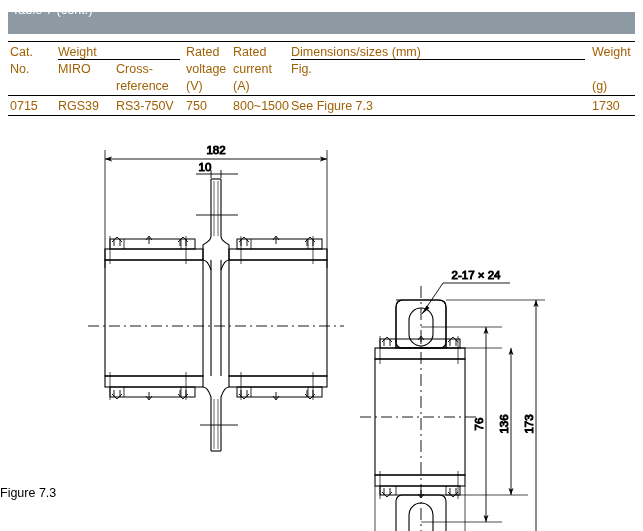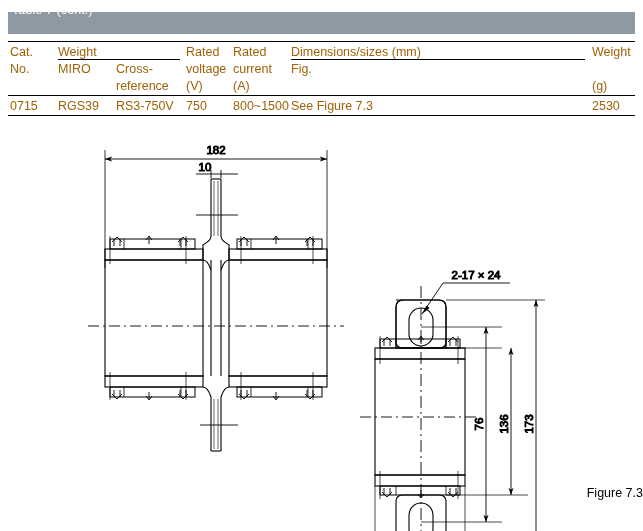--- a/index.html
+++ b/index.html
@@ -63,21 +63,21 @@
     left: 0;
     top: 118px;
     width: 643px;
     height: 413px;
   }
   #figure-caption {
     position: absolute;
     left: 0;
     top: 368px;
     width: 643px;
-    text-align: right;
+    text-align: left;
     font-size: 12.5px;
   }
   svg { display: block; }
   text {
     font-family: "Liberation Sans", sans-serif;
     fill: #000000;
   }
 </style>
 </head>
 <body>
@@ -112,21 +112,21 @@
   <div class="hdr-cell" style="left:592px; top:79px;">(g)</div>
 
   <div class="rule" style="left:8px; top:95px; width:627px;"></div>
 
   <div class="data-cell" style="left:10px; top:99px;">0715</div>
   <div class="data-cell" style="left:58px; top:99px;">RGS39</div>
   <div class="data-cell" style="left:116px; top:99px;">RS3-750V</div>
   <div class="data-cell" style="left:186px; top:99px;">750</div>
   <div class="data-cell" style="left:233px; top:99px;text-align:right;">800~1500</div>
   <div class="data-cell" style="left:291px; top:99px;">See Figure 7.3</div>
-  <div class="data-cell" style="left:592px; top:99px;">2530</div>
+  <div class="data-cell" style="left:592px; top:99px;">1730</div>
 
   <div class="rule" style="left:8px; top:115px; width:627px;"></div>
 </div>
 
 <div id="drawing">
 
   <svg width="643" height="413" viewBox="0 0 643 413">
 
     <defs>
       <marker id="arrHead" markerWidth="9" markerHeight="9" refX="8" refY="3" orient="auto" markerUnits="strokeWidth">

